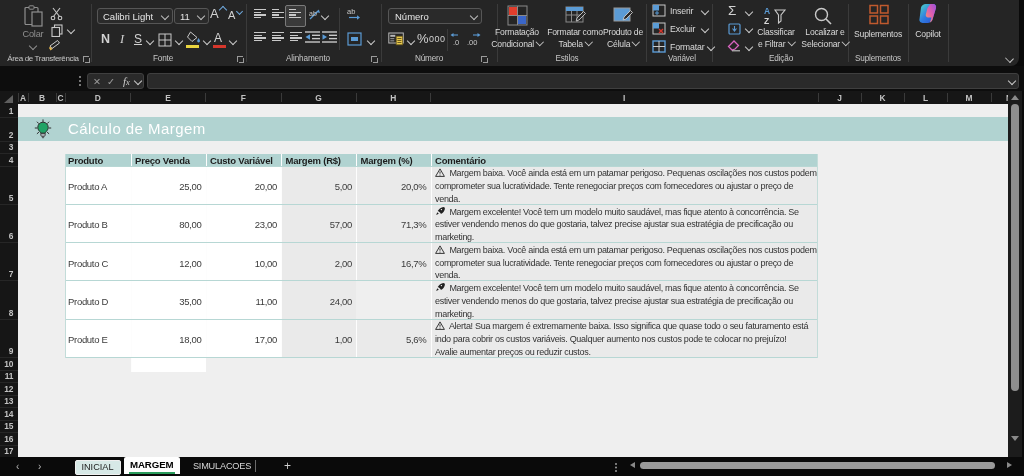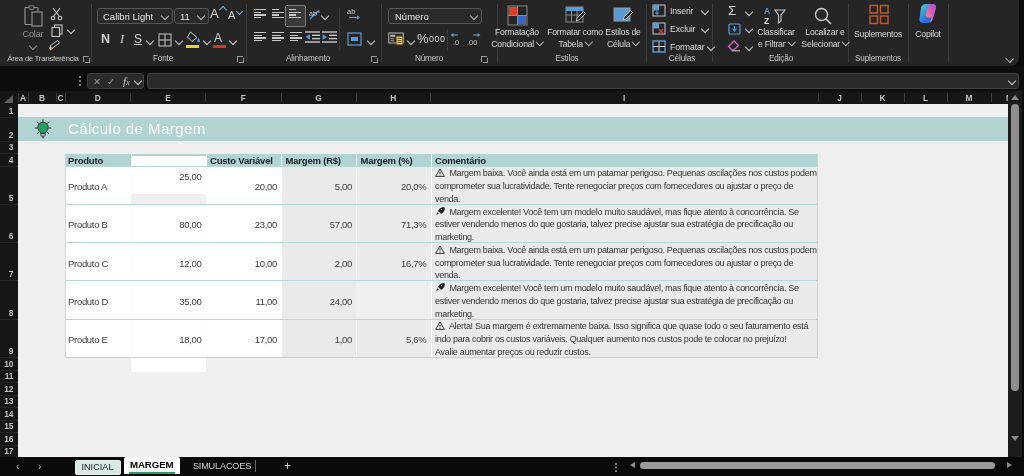--- a/index.html
+++ b/index.html
@@ -48,21 +48,21 @@
 
   <div class="glabel" style="left:5px;width:76px;letter-spacing:-0.35px;font-size:8px;">Área de Transferência</div>
   <div class="dlg" style="left:83px;"></div>
   <div class="glabel" style="left:128px;width:70px;">Fonte</div>
   <div class="dlg" style="left:237px;"></div>
   <div class="glabel" style="left:273px;width:70px;">Alinhamento</div>
   <div class="dlg" style="left:371px;"></div>
   <div class="glabel" style="left:394px;width:70px;">Número</div>
   <div class="dlg" style="left:481px;"></div>
   <div class="glabel" style="left:532px;width:70px;">Estilos</div>
-  <div class="glabel" style="left:647px;width:70px;">Células</div>
+  <div class="glabel" style="left:647px;width:70px;">Variável</div>
   <div class="glabel" style="left:746px;width:70px;">Edição</div>
   <div class="glabel" style="left:843px;width:70px;">Suplementos</div>
   <div class="cv" style="left:1006px;top:55px;width:6px;height:6px;transform:rotate(45deg) scale(1,.8);"></div>
   <svg class="abs" style="left:24px;top:5px" width="20" height="23" viewBox="0 0 20 23">
  <rect x="1" y="2.5" width="13" height="17" rx="1" fill="none" stroke="#8f8f8f" stroke-width="1.2"></rect>
  <rect x="5" y="0.8" width="5" height="3.4" rx="0.8" fill="#252525" stroke="#8f8f8f" stroke-width="1"></rect>
  <rect x="8" y="7" width="10" height="14" fill="#252525" stroke="#8f8f8f" stroke-width="1.2"></rect>
 </svg>
   <div class="btxt" style="left:17px;top:29px;width:32px;color:#8f8f8f;font-size:9.2px;">Colar</div>
   <div class="cv" style="left:30px;top:43px;border-color:#8f8f8f;"></div>
@@ -229,21 +229,21 @@
       <line x1="6.5" y1="6" x2="6.5" y2="17" stroke="#8a8a8a"></line>
       <line x1="12" y1="6" x2="12" y2="17" stroke="#8a8a8a"></line>
  <path d="M12 13 18.5 6.5l2 2L14 15l-2.8.8z" fill="#2a2a2a" stroke="#c9c9c9" stroke-width="0.9"></path>
     </svg>
   <div class="btxt" style="left:537px;top:26.5px;width:76px;">Formatar como</div>
   <div class="btxt" style="left:537px;top:38.5px;width:76px;">Tabela <span class="icv"></span></div>
   <svg class="abs" style="left:613px;top:5px" width="21" height="21" viewBox="0 0 21 21">
  <rect x="1" y="3" width="16" height="13" fill="#5b9bd5" stroke="#9a9a9a" stroke-width="1"></rect>
  <path d="M11 12 17.5 5.5l2 2L13 14l-2.8.8z" fill="#2a2a2a" stroke="#c9c9c9" stroke-width="0.9"></path>
     </svg>
-  <div class="btxt" style="left:593px;top:26.5px;width:60px;">Estilos de</div>
+  <div class="btxt" style="left:593px;top:26.5px;width:60px;">Produto de</div>
   <div class="btxt" style="left:593px;top:38.5px;width:60px;">Célula <span class="icv"></span></div>
   <svg class="abs" style="left:652px;top:4px" width="14" height="13" viewBox="0 0 14 13">
  <rect x="1" y="1" width="12" height="11" fill="none" stroke="#c9c9c9" stroke-width="1"></rect>
  <rect x="1" y="1" width="6" height="5.5" fill="#5b9bd5"></rect>
       <path d="M3 9h4M5 7v4" stroke="#5b9bd5" stroke-width="1"></path>
     </svg>
   <svg class="abs" style="left:652px;top:22px" width="14" height="13" viewBox="0 0 14 13">
  <rect x="1" y="1" width="12" height="11" fill="none" stroke="#c9c9c9" stroke-width="1"></rect>
  <rect x="1" y="1" width="6" height="5.5" fill="#5b9bd5"></rect>
  <path d="M7 7l4 4M11 7l-4 4" stroke="#d6372c" stroke-width="1.4"></path>
@@ -381,21 +381,21 @@
   <div class="abs" style="left:50px;top:16px;font-size:15px;color:#fff;letter-spacing:0.45px;">Cálculo de Margem</div>
 
   <div class="abs" id="tbl" style="left:46.5px;top:49.5px;width:753px;height:204px;">
     <div class="cell hdr" style="left:0px;top:0;width:66px;height:12.5px;line-height:13px;padding-left:3.5px;box-sizing:border-box;">Produto</div>
     <div class="cell hdr" style="left:66px;top:0;width:75px;height:12.5px;line-height:13px;padding-left:3.5px;box-sizing:border-box;border-left:1px solid #fdfdfd;">Preço Venda</div>
     <div class="cell hdr" style="left:141px;top:0;width:75.5px;height:12.5px;line-height:13px;padding-left:3.5px;box-sizing:border-box;border-left:1px solid #fdfdfd;">Custo Variável</div>
     <div class="cell hdr" style="left:216.5px;top:0;width:75px;height:12.5px;line-height:13px;padding-left:3.5px;box-sizing:border-box;border-left:1px solid #fdfdfd;">Margem (R$)</div>
     <div class="cell hdr" style="left:291.5px;top:0;width:74.5px;height:12.5px;line-height:13px;padding-left:3.5px;box-sizing:border-box;border-left:1px solid #fdfdfd;">Margem (%)</div>
     <div class="cell" style="left:0;top:12.5px;width:66px;height:38.3px;background:#fff;line-height:41.3px;padding-left:3.5px;box-sizing:border-box;">Produto A</div>
     <div class="cell hdr" style="left:366px;top:0;width:387px;height:12.5px;line-height:13px;padding-left:3.5px;box-sizing:border-box;border-left:1px solid #fdfdfd;">Comentário</div>
-    <div class="cell num" style="left:66px;top:2px;width:75px;height:38.3px;background:#fff;line-height:41.3px;box-sizing:border-box;border-left:1px solid #fdfdfd;">25,00</div>
+    <div class="cell num" style="left:66px;top:12px;width:75px;height:38.3px;background:#fff;line-height:41.3px;box-sizing:border-box;border-left:1px solid #fdfdfd;">25,00</div>
     <div class="cell num" style="left:141px;top:12.5px;width:75.5px;height:38.3px;background:#fff;line-height:41.3px;box-sizing:border-box;border-left:1px solid #fdfdfd;">20,00</div>
     <div class="cell num" style="left:216.5px;top:12.5px;width:75px;height:38.3px;background:#eaeaea;line-height:41.3px;box-sizing:border-box;border-left:1px solid #fdfdfd;">5,00</div>
     <div class="cell num" style="left:291.5px;top:12.5px;width:74.5px;height:38.3px;background:#eaeaea;line-height:41.3px;box-sizing:border-box;border-left:1px solid #fdfdfd;">20,0%</div>
     <div class="cell cmt" style="left:366px;top:12.5px;width:387px;height:38.3px;background:#eaeaea;box-sizing:border-box;border-left:1px solid #fdfdfd;padding:1.3px 0 0 3.5px;"><svg width="10" height="9" viewBox="0 0 10 9" style="vertical-align:-1px">
           <path d="M5 .9 9.4 8.4H.6Z" fill="none" stroke="#222" stroke-width=".9" stroke-linejoin="round"></path>
           <path d="M5 3.4v2.3" stroke="#222" stroke-width=".9"></path>
           <circle cx="5" cy="7" r=".6" fill="#222"></circle>
         </svg>&nbsp; Margem baixa. Você ainda está em um patamar perigoso. Pequenas oscilações nos custos podem<br>comprometer sua lucratividade. Tente renegociar preços com fornecedores ou ajustar o preço de<br>venda.</div>
     <div class="cell" style="left:0;top:50.8px;width:66px;height:38.3px;background:#fff;line-height:41.3px;padding-left:3.5px;box-sizing:border-box;">Produto B</div>
     <div class="cell num" style="left:66px;top:50.8px;width:75px;height:38.3px;background:#fff;line-height:41.3px;box-sizing:border-box;border-left:1px solid #fdfdfd;">80,00</div>

